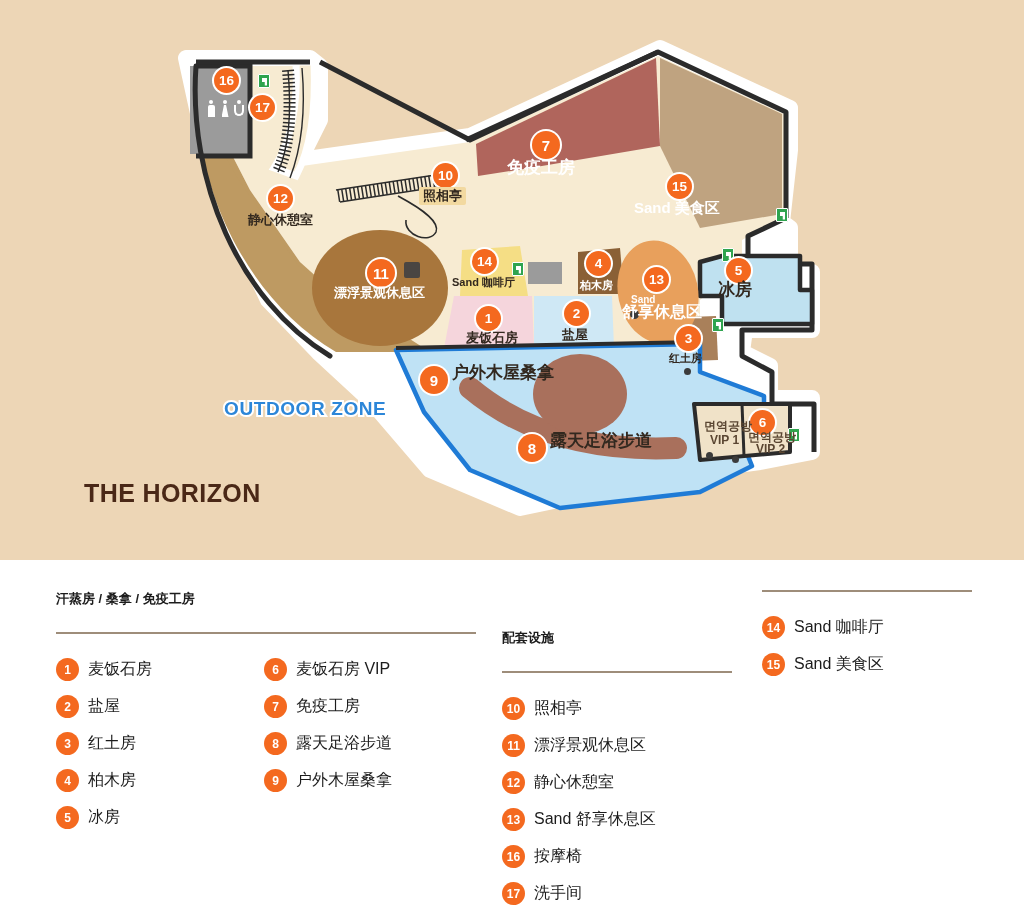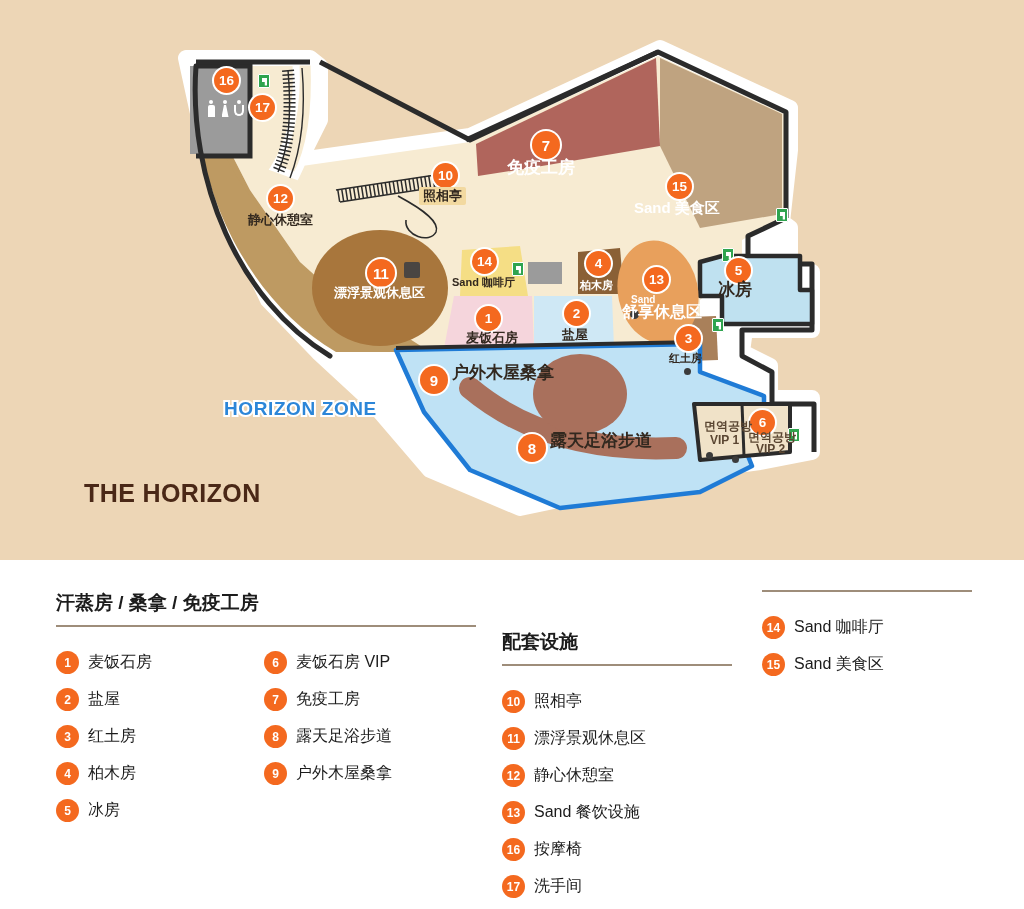--- a/index.html
+++ b/index.html
@@ -95,22 +95,22 @@
   #legend{
     position:absolute;left:0;top:560px;width:1024px;height:349px;
     background:#ffffff;
   }
   .legend-col{position:absolute;top:30px;}
   .legend-col.c1{left:56px;width:420px;}
   .legend-col.c2{left:502px;width:230px;margin-top:39px;}
   .legend-col.c3{left:762px;width:210px;}
 
   .legend-title{
-    font-size:19px;font-weight:bold;color:#1C1C1C;
-    padding-bottom:9px;
+    font-size:13px;font-weight:bold;color:#1C1C1C;
+    padding-bottom:24px;
     white-space:nowrap;
   }
   .legend-rule{height:2px;background:#9E8D7A;margin-bottom:17px;}
 
   .legend-body{display:flex;flex-wrap:wrap;}
   .legend-sub{display:flex;flex-direction:column;}
   .legend-sub.s1{width:208px;}
   .legend-sub.s2{width:200px;}
 
   .legend-item{
@@ -302,21 +302,21 @@
     <div class="marker m-lg" style="left:518px;top:434px;">8</div>
     <div class="map-label big" style="left:550px;top:434px;">露天足浴步道</div>
 
     <div class="marker m-md" style="left:750px;top:410px;">6</div>
     <div class="map-label ko" style="left:704px;top:421px;">면역공방</div>
     <div class="map-label ko" style="left:710px;top:435px;">VIP 1</div>
     <div class="map-label ko" style="left:748px;top:432px;">면역공방</div>
     <div class="map-label ko" style="left:756px;top:444px;">VIP 2</div>
 
     <div id="outdoor-zone-label">
-      <span>HORIZON ZONE</span>
+      <span>OUTDOOR ZONE</span>
     </div>
 
     <div id="floor-title">
       <span class="l2">THE HORIZON</span>
     </div>
   </div>
 
   <div id="legend">
 
     <div class="legend-col c1">
@@ -378,21 +378,21 @@
           <div class="legend-item">
             <div class="legend-badge">11</div>
             <div class="legend-text">漂浮景观休息区</div>
           </div>
           <div class="legend-item">
             <div class="legend-badge">12</div>
             <div class="legend-text">静心休憩室</div>
           </div>
           <div class="legend-item">
             <div class="legend-badge">13</div>
-            <div class="legend-text">Sand 餐饮设施</div>
+            <div class="legend-text">Sand 舒享休息区</div>
           </div>
           <div class="legend-item">
             <div class="legend-badge">16</div>
             <div class="legend-text">按摩椅</div>
           </div>
           <div class="legend-item">
             <div class="legend-badge">17</div>
             <div class="legend-text">洗手间</div>
           </div>
         </div>

